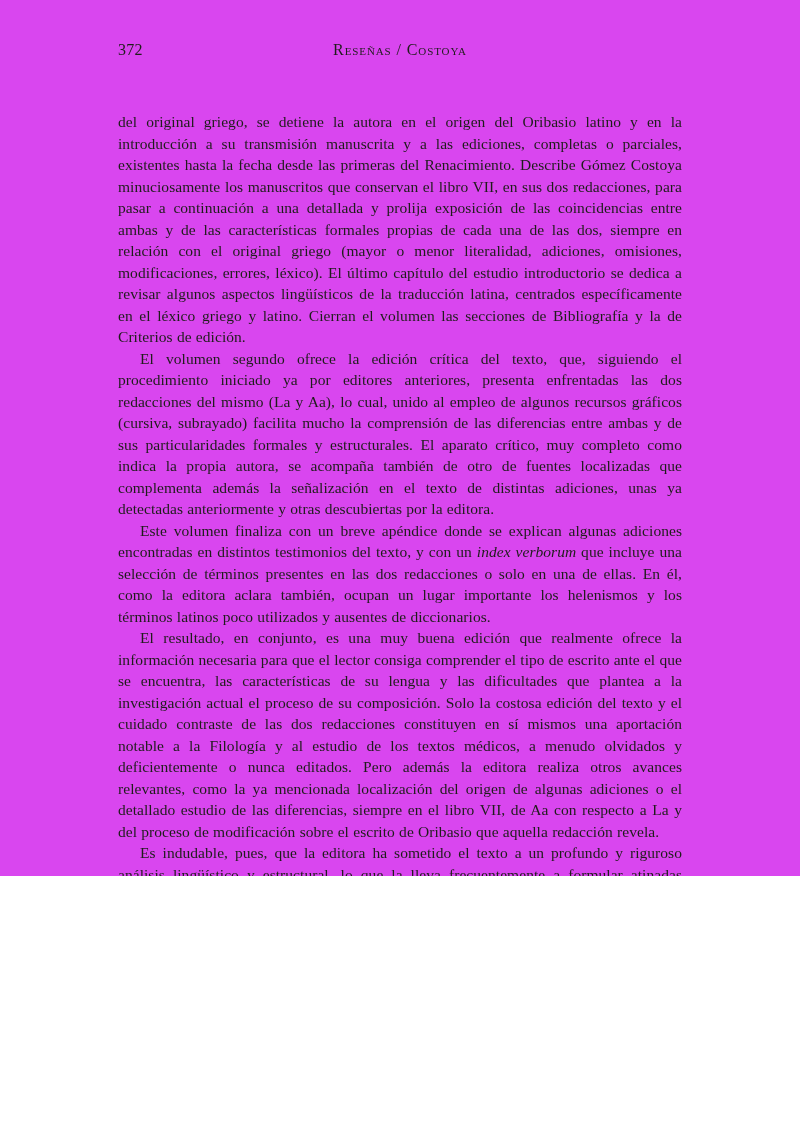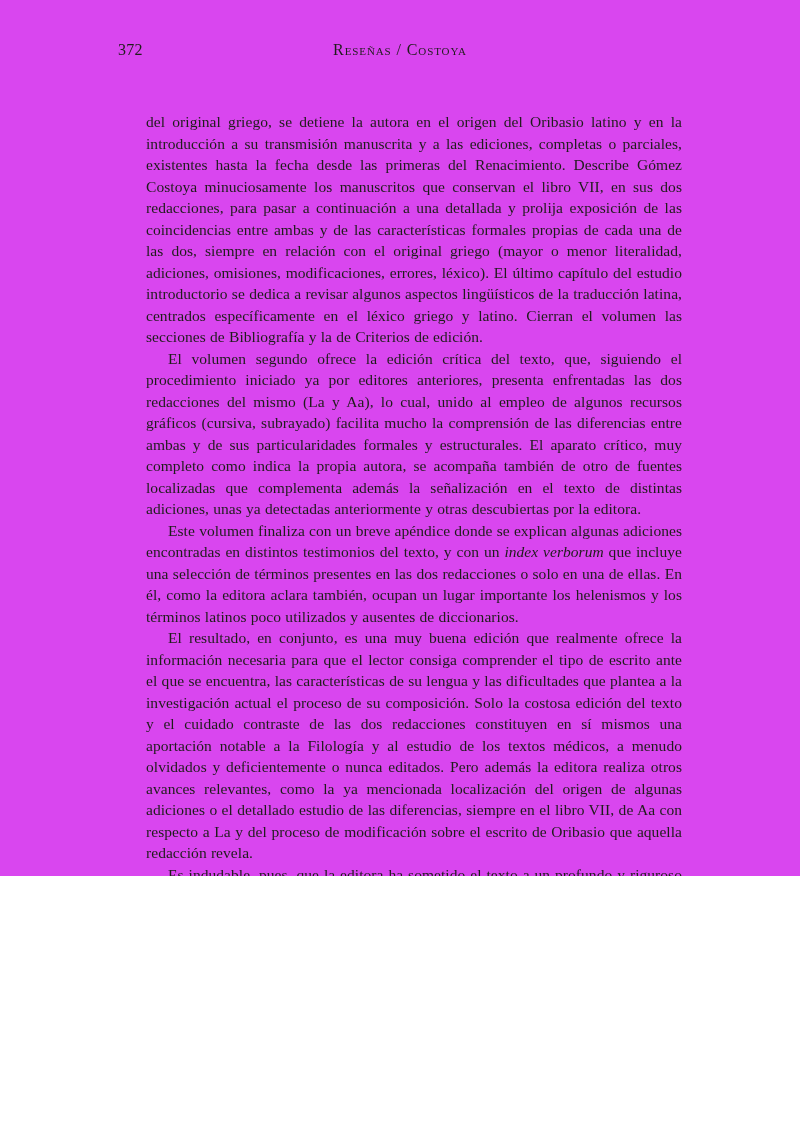--- a/index.html
+++ b/index.html
@@ -36,21 +36,20 @@
     text-align: center;
     font-variant: small-caps;
     letter-spacing: 0.9px;
   }
 
   .body-text {
     position: absolute;
     top: 111px;
     left: 118px;
     right: 118px;
-    margin-left: 28px;
   }
   .para {
     margin: 0;
     text-align: justify;
     font-size: 15.5px;
     line-height: 21.5px;
     letter-spacing: 0.05px;
     word-spacing: 0.3px;
   }
   .para.indent { text-indent: 22px; }

